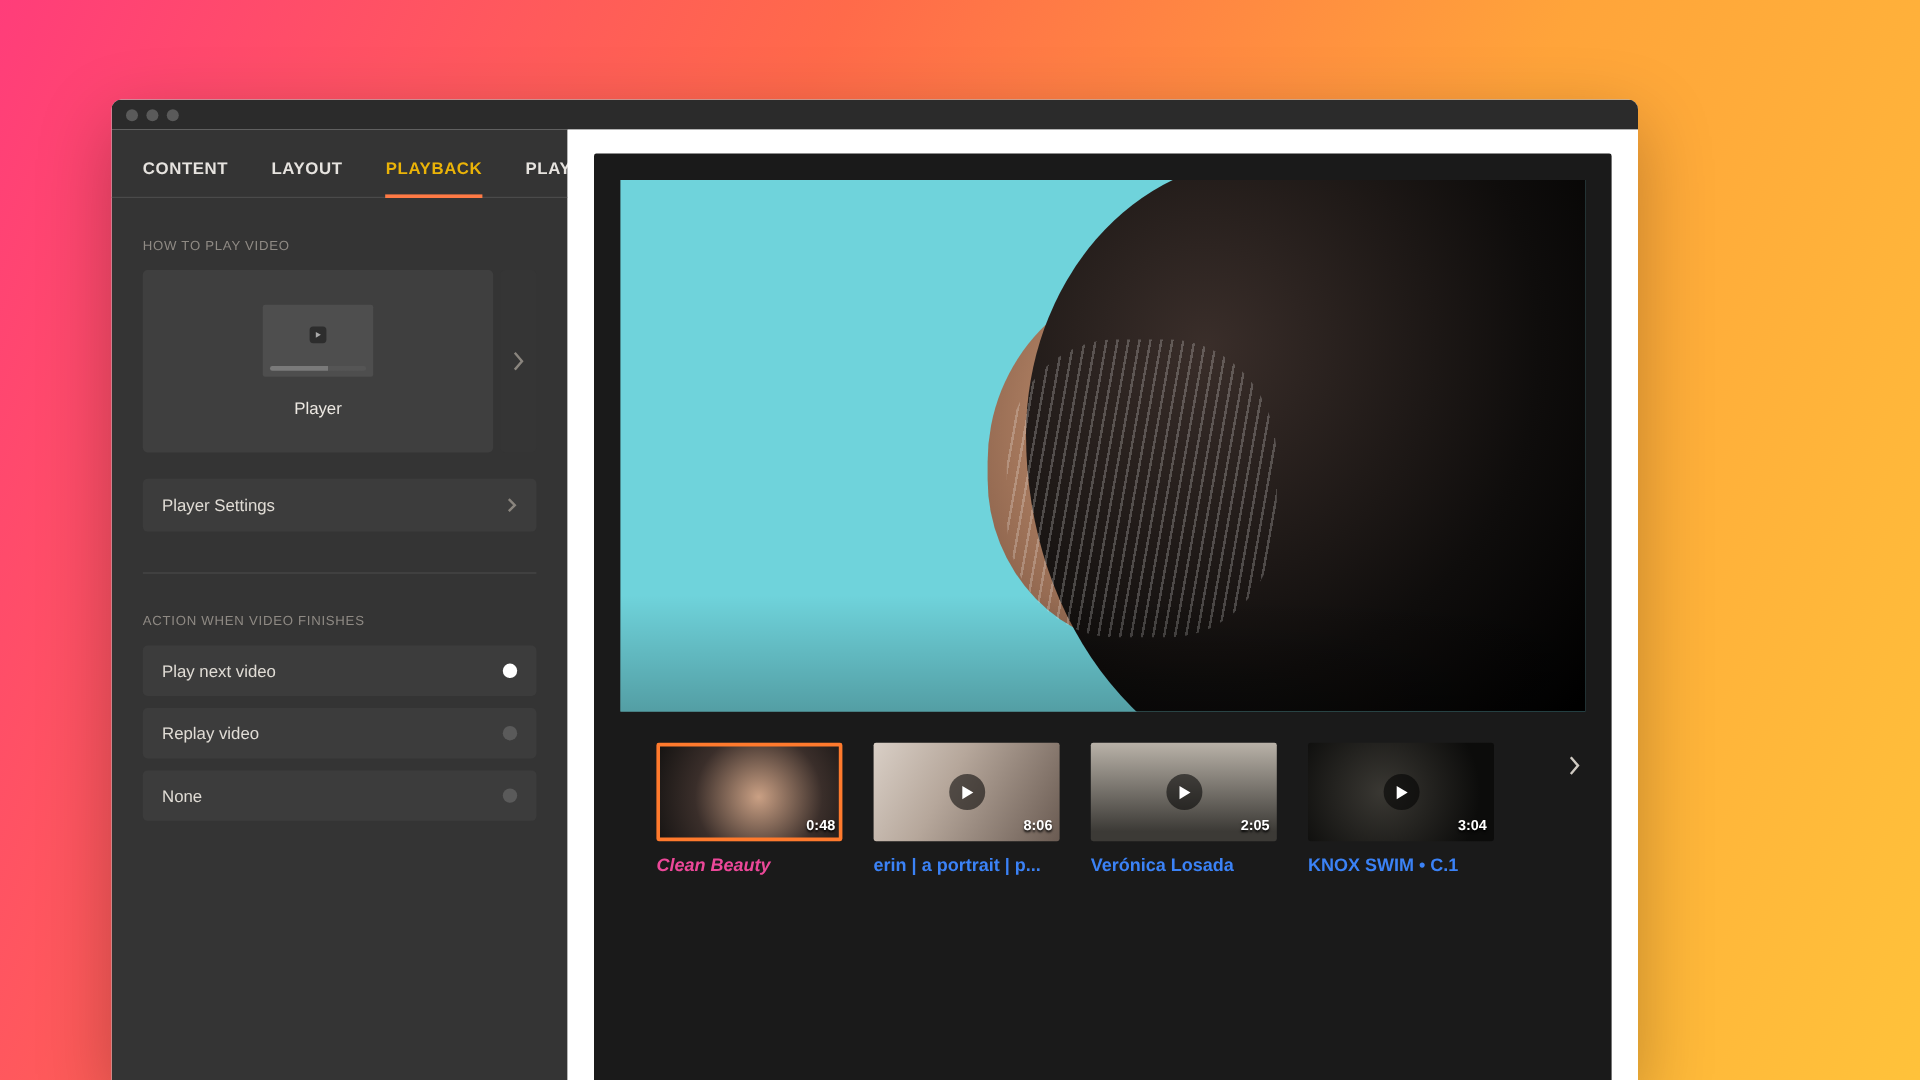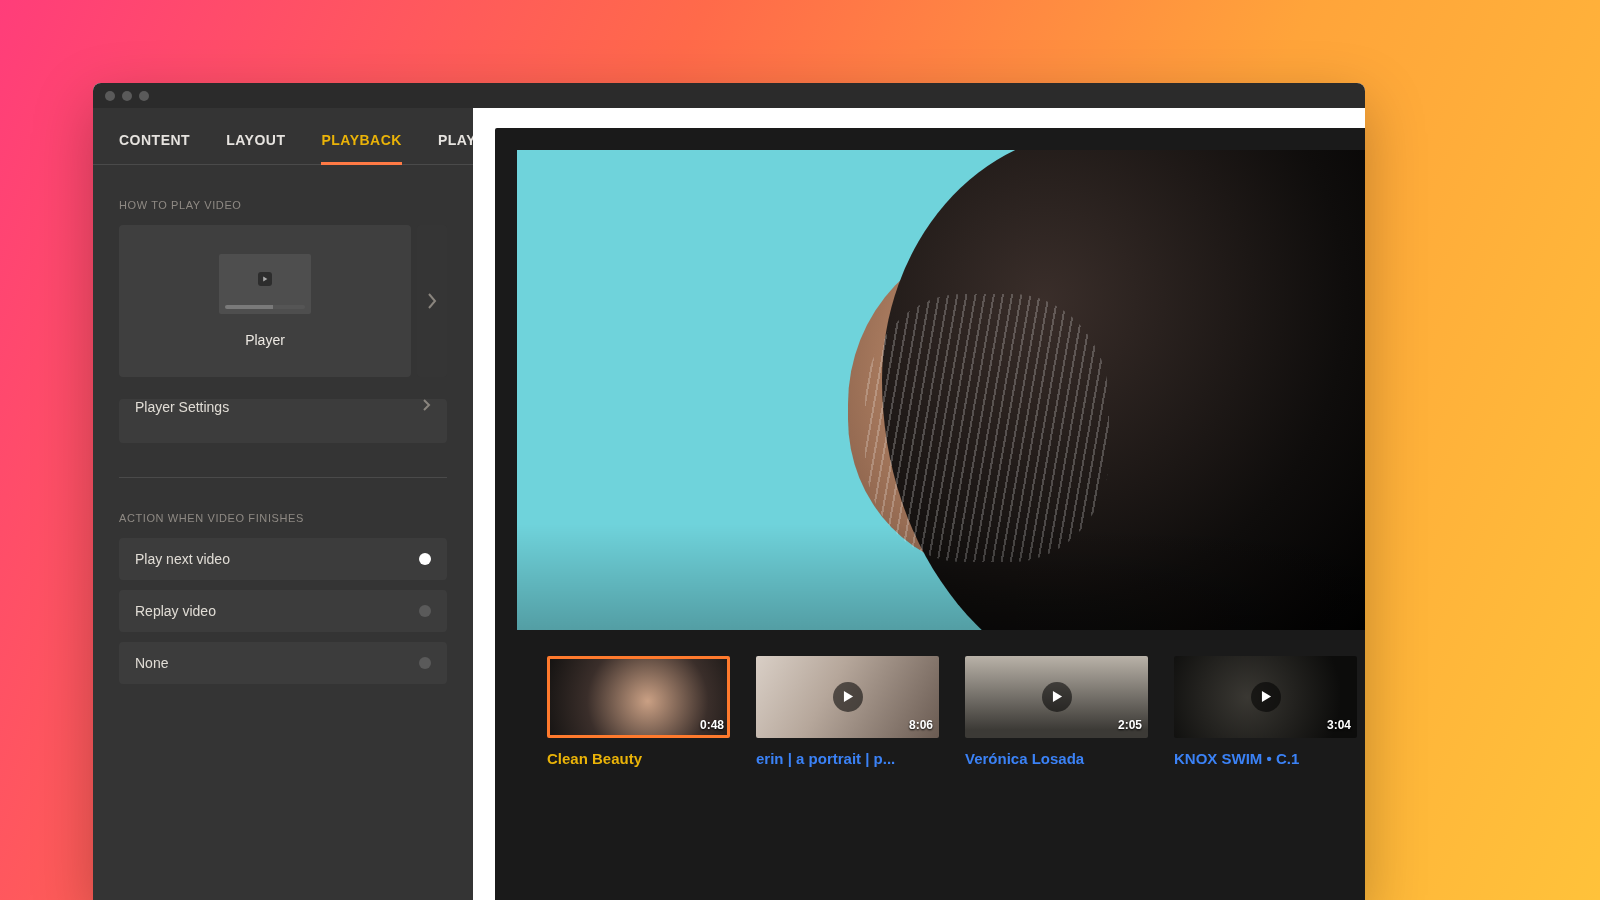--- a/index.html
+++ b/index.html
@@ -47,21 +47,21 @@
   .modecard .mini .pb svg{width:6px;height:6px;fill:#aaa}
   .modecard .cap { font-size: 14px; color:#ece8e2; }
   .mode-next {
     width: 30px; height: 152px; background:#3a3a3a44; margin-left: 6px; border-radius:4px;
     display:flex;align-items:center;justify-content:center; cursor:pointer;
   }
   .mode-next svg { width:10px;height:16px; fill:#8a857e; }
 
   .row-btn {
     margin: 22px 26px 0; background:#3c3c3c; border-radius:4px; height:44px;
-    display:flex; justify-content:space-between; padding:0 16px;
+    display:flex; align-items:center; justify-content:space-between; padding:0 16px;
     font-size:14px; color:#e0dcd5; cursor:pointer;
   }
   .row-btn svg{ width:8px;height:12px; fill:#8a857e; }
 
   .divider { height:1px; background:#4a4a4a; margin: 34px 26px 0; }
 
   .radio-list { padding: 0 26px; display:flex; flex-direction:column; gap:10px; }
   .radio {
     background:#3c3c3c; border-radius:4px; height:42px; display:flex; align-items:center;
     justify-content:space-between; padding:0 16px; font-size:14px; color:#e0dcd5; cursor:pointer;
@@ -98,35 +98,35 @@
   }
   .video .drip{
     position:absolute; right:32%; top:30%; width:28%; height:56%;
     background: repeating-linear-gradient(100deg, rgba(255,255,255,.22) 0 2px, transparent 2px 9px);
     mix-blend-mode: screen; border-radius:40%;
   }
   .video .sh{ position:absolute; inset:auto 0 0 0; height:22%;
     background: linear-gradient(180deg, transparent, rgba(0,0,0,.25)); }
 
   .strip { display:flex; align-items:flex-start; gap:26px; padding: 26px 30px 0; position:relative; }
-  .thumb { width:183px; display:flex; flex-direction:column; gap:12px; }
+  .thumb { width:155px; display:flex; flex-direction:column; gap:12px; }
   .tbox { position:relative; height:82px; border-radius:2px; overflow:hidden; background:#2a2a2a; cursor:pointer;}
   .tbox.sel { outline: 3px solid #ff7a2d; outline-offset:-3px; }
   .tbox .dur{
     position:absolute; right:6px; bottom:6px;
     font-size:12px; font-weight:600; color:#fff; text-shadow:0 1px 2px #000;
   }
   .tbox .play{
     position:absolute; left:50%; top:50%; transform:translate(-50%,-50%);
     width:30px;height:30px;border-radius:50%;background:rgba(0,0,0,.55);
     display:flex;align-items:center;justify-content:center;
   }
   .tbox .play svg{ width:11px;height:13px; fill:#fff; margin-left:2px;}
   .ttitle{ font-size:15px; font-weight:700; color:#3b82f6; white-space:nowrap; overflow:hidden; text-overflow:ellipsis;}
-  .ttitle.sel{ color:#eab308; }
+  .ttitle.sel{ color:#ec4899;font-style:italic; }
   .strip-next{
     position:absolute; right:-4px; top:32px; width:26px;height:26px; cursor:pointer;
     display:flex;align-items:center;justify-content:center;
   }
   .strip-next svg{width:10px;height:16px;fill:#cfcac2;}
 
   
   .t1{ background: radial-gradient(circle at 55% 55%, #caa084 0%, #3a2e2a 55%, #121110 100%);}
   .t2{ background: linear-gradient(120deg,#d9cfc6 0%, #b6a79b 40%, #6a5b52 100%);}
   .t3{ background: linear-gradient(180deg,#b9b2a8 0%, #3c3a36 90%);}

